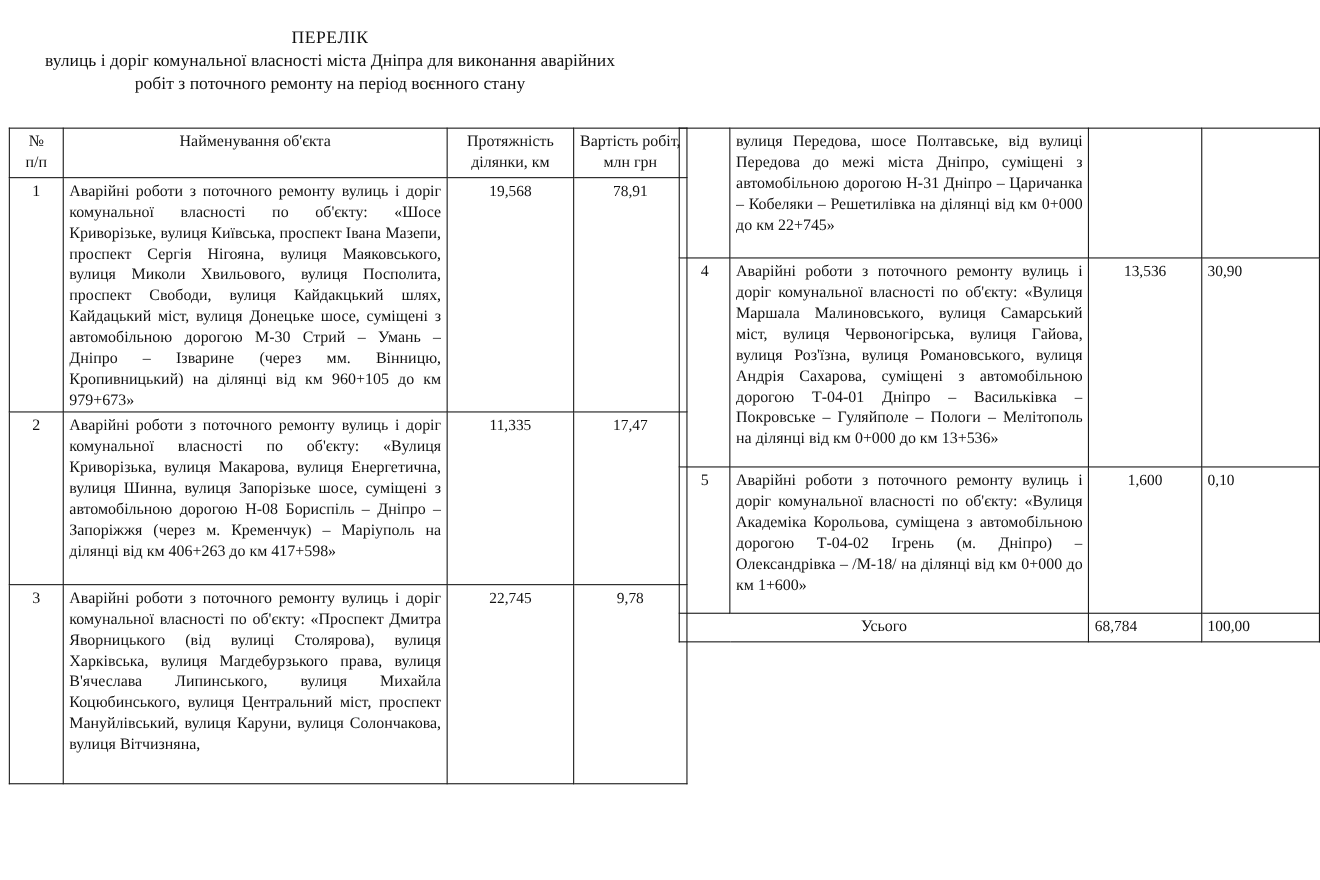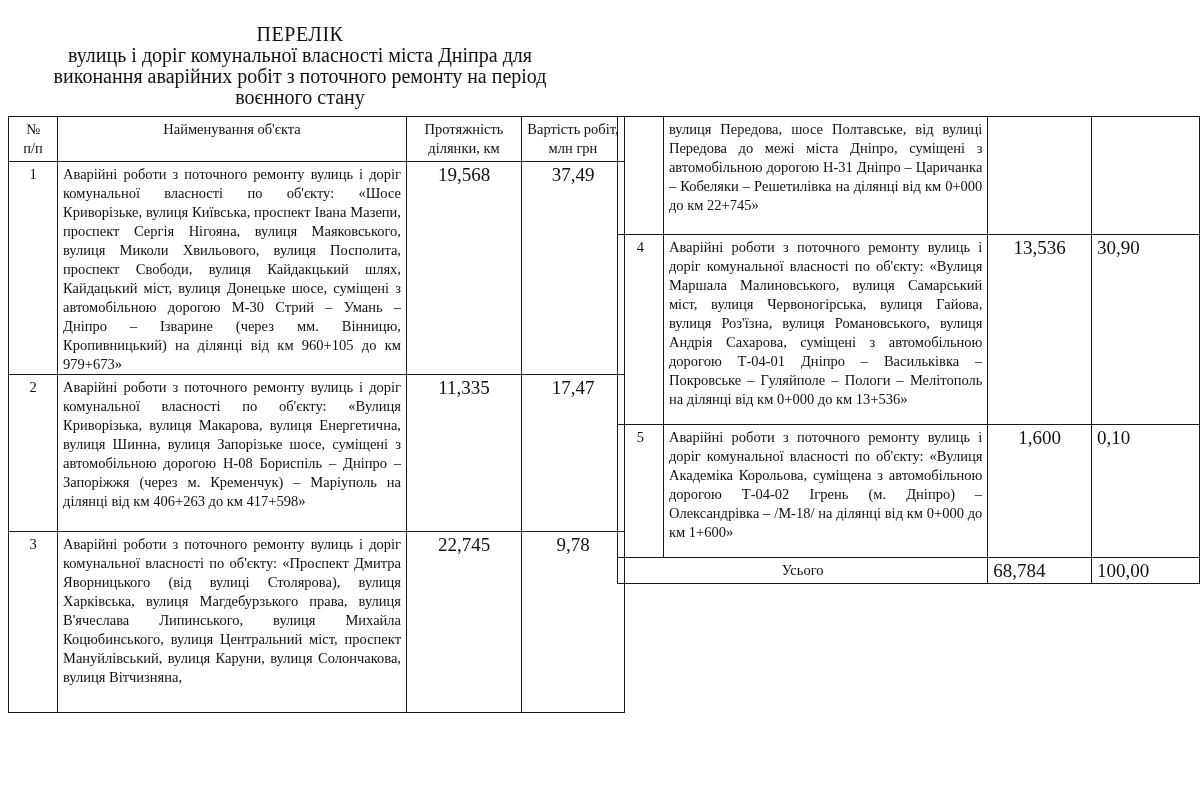--- a/index.html
+++ b/index.html
@@ -16,21 +16,21 @@
     overflow: hidden;
   }
 
   
   .title-block {
     position: absolute;
     left: 0;
     top: 24px;
     width: 600px;
     text-align: center;
-    font-size: 20px;
+    font-size: 16px;
     line-height: 21px;
   }
   .title-main {
     display: block;
     letter-spacing: 0.5px;
   }
   .title-sub {
     display: block;
     padding: 0 22px;
   }
@@ -92,21 +92,21 @@
   .rrow-5 .obj-text { height: 126px; }
 
   .total-label {
     text-align: center;
     vertical-align: middle;
   }
   .total-val {
     text-align: left;
     vertical-align: middle;
   }
-  .num-cell { font-size: 19px; }
+  .num-cell { font-size: 14px; }
 </style>
 </head>
 <body>
 
 <div class="title-block">
   <span class="title-main">ПЕРЕЛІК</span>
   <span class="title-sub">вулиць і доріг комунальної власності міста Дніпра для виконання аварійних робіт з поточного ремонту на період воєнного стану</span>
 </div>
 
 <table class="doc-table" id="table-left">
@@ -121,21 +121,21 @@
       <th class="col-cost hdr">Вартість робіт, млн грн</th>
     </tr>
   </thead>
   <tbody>
     <tr class="row-1">
       <td class="col-num">1</td>
       <td class="col-obj-l">
           <div class="obj-text cell-clip">Аварійні роботи з поточного ремонту вулиць і доріг комунальної власності по об'єкту: «Шосе Криворізьке, вулиця Київська, проспект Івана Мазепи, проспект Сергія Нігояна, вулиця Маяковського, вулиця Миколи Хвильового, вулиця Посполита, проспект Свободи, вулиця Кайдакцький шлях, Кайдацький міст, вулиця Донецьке шосе, суміщені з автомобільною дорогою М-30 Стрий – Умань – Дніпро – Ізварине (через мм. Вінницю, Кропивницький) на ділянці від км 960+105 до км 979+673»</div>
         </td>
       <td class="col-len num-cell">19,568</td>
-      <td class="col-cost num-cell">37,49</td>
+      <td class="col-cost num-cell">78,91</td>
     </tr>
     <tr class="row-2">
       <td class="col-num">2</td>
       <td class="col-obj-l">
           <div class="obj-text cell-clip">Аварійні роботи з поточного ремонту вулиць і доріг комунальної власності по об'єкту: «Вулиця Криворізька, вулиця Макарова, вулиця Енергетична, вулиця Шинна, вулиця Запорізьке шосе, суміщені з автомобільною дорогою Н-08 Бориспіль – Дніпро – Запоріжжя (через м. Кременчук) – Маріуполь на ділянці від км 406+263 до км 417+598»</div>
         </td>
       <td class="col-len num-cell">11,335</td>
       <td class="col-cost num-cell">17,47</td>
     </tr>
     <tr class="row-3">

